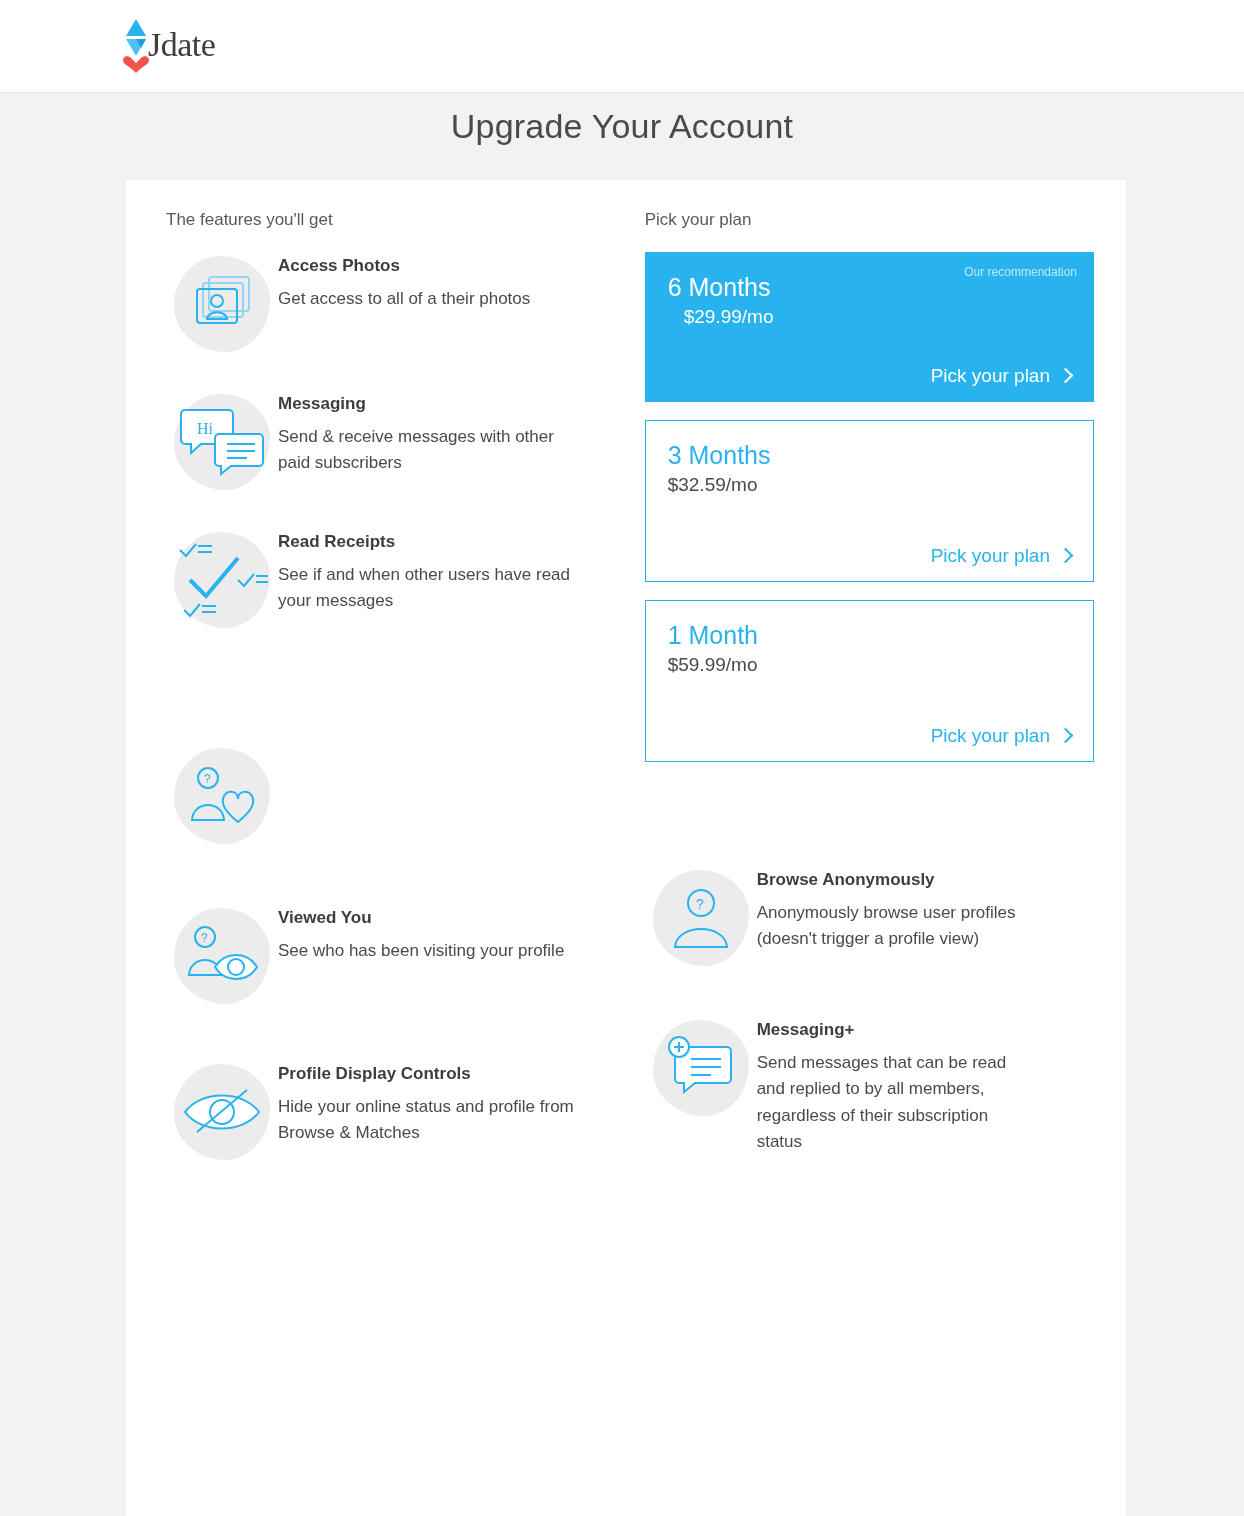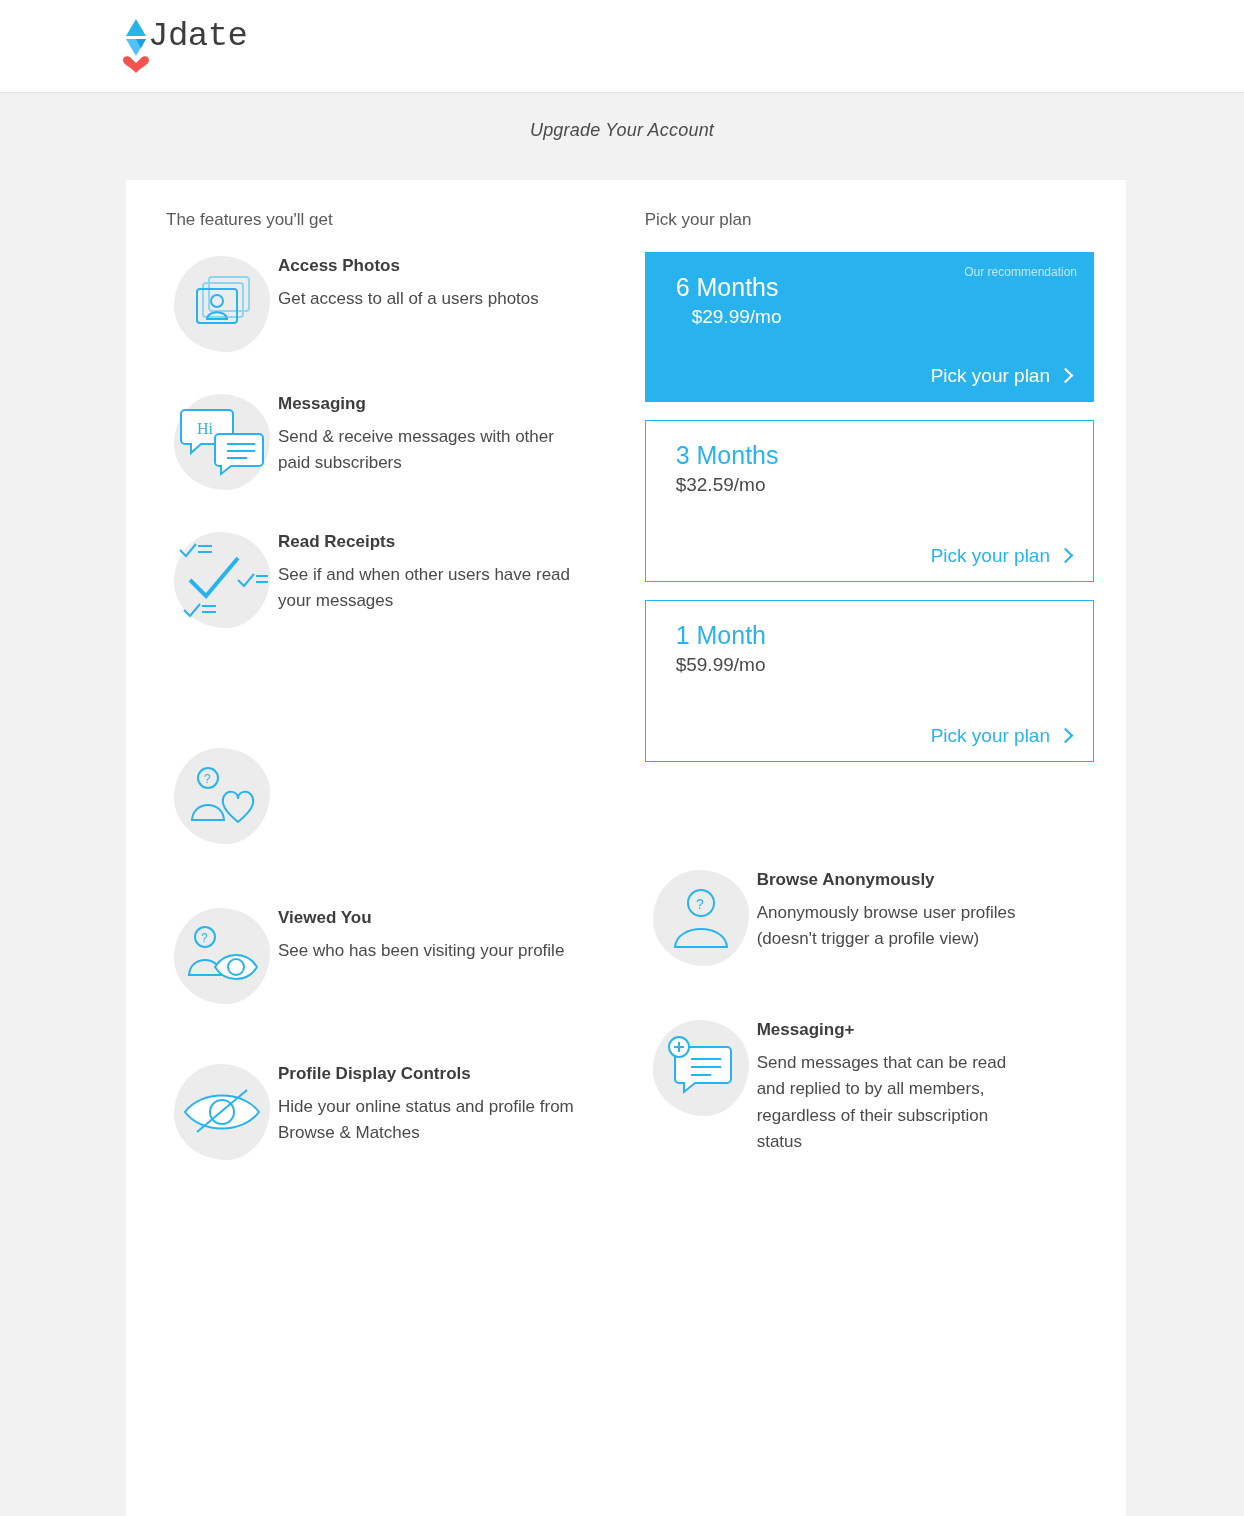--- a/index.html
+++ b/index.html
@@ -22,32 +22,31 @@
     align-items: center;
     padding-left: 118px;
   }
   .logo { display: flex; align-items: flex-start; }
   .logo-mark { position: relative; width: 36px; height: 58px; }
   .logo-text {
     font-size: 34px;
     color: #3d3d3d;
     letter-spacing: -0.5px;
     margin-left: -6px;
-    margin-top: 0;
-    font-family: Liberation Mono, monospace;
+    margin-top: 9px;
+    font-family: Liberation Serif, serif;
   }
 
   
   .page-title {
     text-align: center;
-    font-size: 18px;
+    font-size: 34px;
     color: #4a4a4a;
-    margin-top: 27px;
+    margin-top: 14px;
     letter-spacing: 0.2px;
-    font-style: italic;
   }
 
   
   .card {
     position: absolute;
     left: 126px;
     top: 180px;
     width: 1000px;
     height: 1336px;
     background: #ffffff;
@@ -98,21 +97,21 @@
     color: #4a4a4a;
     line-height: 1.55;
     max-width: 300px;
   }
 
   
   .plan {
     border: 1px solid #29b3ee;
     margin-bottom: 18px;
     position: relative;
-    padding: 20px 22px 16px 30px;
+    padding: 20px 22px 16px 22px;
   }
   .plan.featured {
     background: #29b3ee;
     border-color: #29b3ee;
     height: 150px;
   }
   .plan.outline { background: #ffffff; height: 162px; }
 
   .reco {
     position: absolute;
@@ -182,21 +181,21 @@
           <svg class="ico" width="70" height="62" viewBox="0 0 70 62">
             <rect x="22" y="4" width="40" height="34" rx="3" fill="none" stroke="#8fd6f2" stroke-width="2"></rect>
             <rect x="16" y="10" width="40" height="34" rx="3" fill="none" stroke="#8fd6f2" stroke-width="2"></rect>
             <rect x="10" y="16" width="40" height="34" rx="3" fill="none" stroke="#29b3ee" stroke-width="2"></rect>
             <circle cx="30" cy="28" r="6" fill="none" stroke="#29b3ee" stroke-width="2"></circle>
             <path d="M20 46 C21 37 39 37 40 46 Z" fill="none" stroke="#29b3ee" stroke-width="2"></path>
           </svg>
         </div>
         <div class="feature-text">
           <div class="feature-title">Access Photos</div>
-          <div class="feature-desc">Get access to all of a users photos</div>
+          <div class="feature-desc">Get access to all of a their photos</div>
         </div>
       </div>
 
       <div class="feature">
         <div class="feature-icon">
           <div class="blob"></div>
           <svg class="ico" width="90" height="76" viewBox="0 0 90 76">
             <path d="M8 6 h44 a4 4 0 0 1 4 4 v26 a4 4 0 0 1 -4 4 h-28 l-10 9 v-9 h-6 a4 4 0 0 1 -4 -4 v-26 a4 4 0 0 1 4 -4 z" fill="#fff" stroke="#29b3ee" stroke-width="2"></path>
             <text x="20" y="30" font-family="Liberation Serif, serif" font-size="16" fill="#29b3ee">Hi</text>
             <path d="M42 30 h40 a4 4 0 0 1 4 4 v24 a4 4 0 0 1 -4 4 h-28 l-10 8 v-8 h-2 a4 4 0 0 1 -4 -4 v-24 a4 4 0 0 1 4 -4 z" fill="#fff" stroke="#29b3ee" stroke-width="2"></path>

